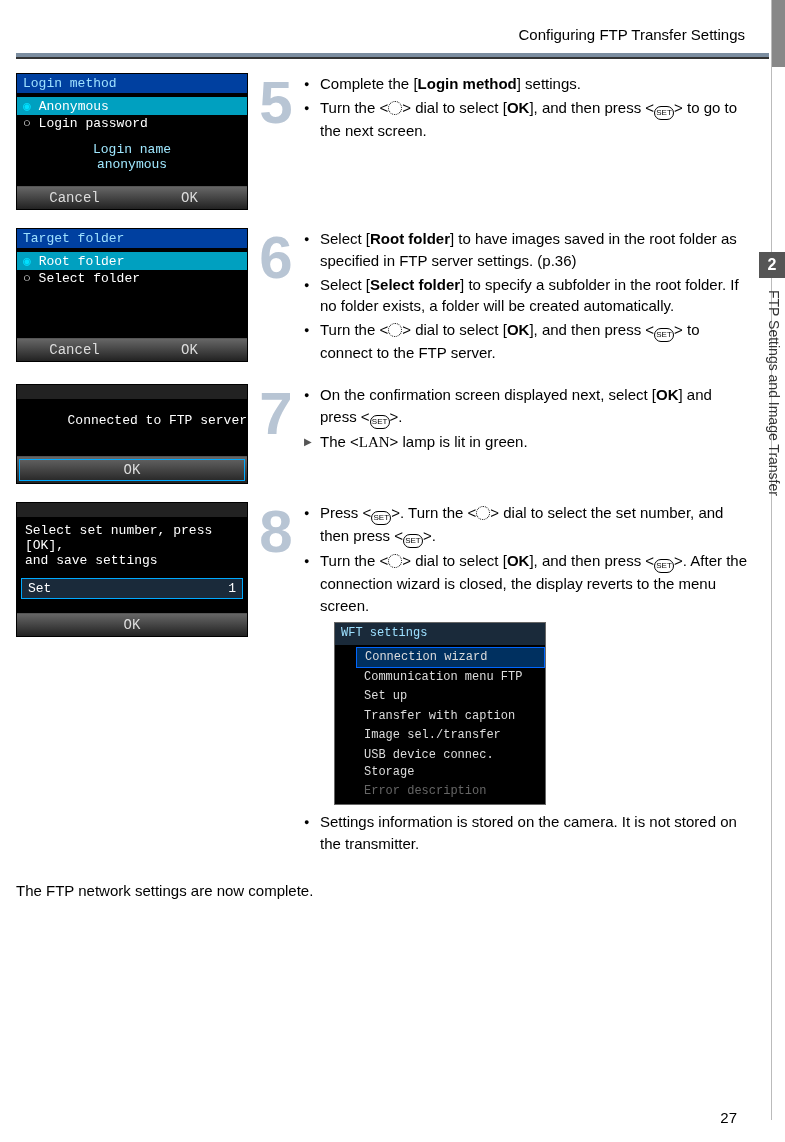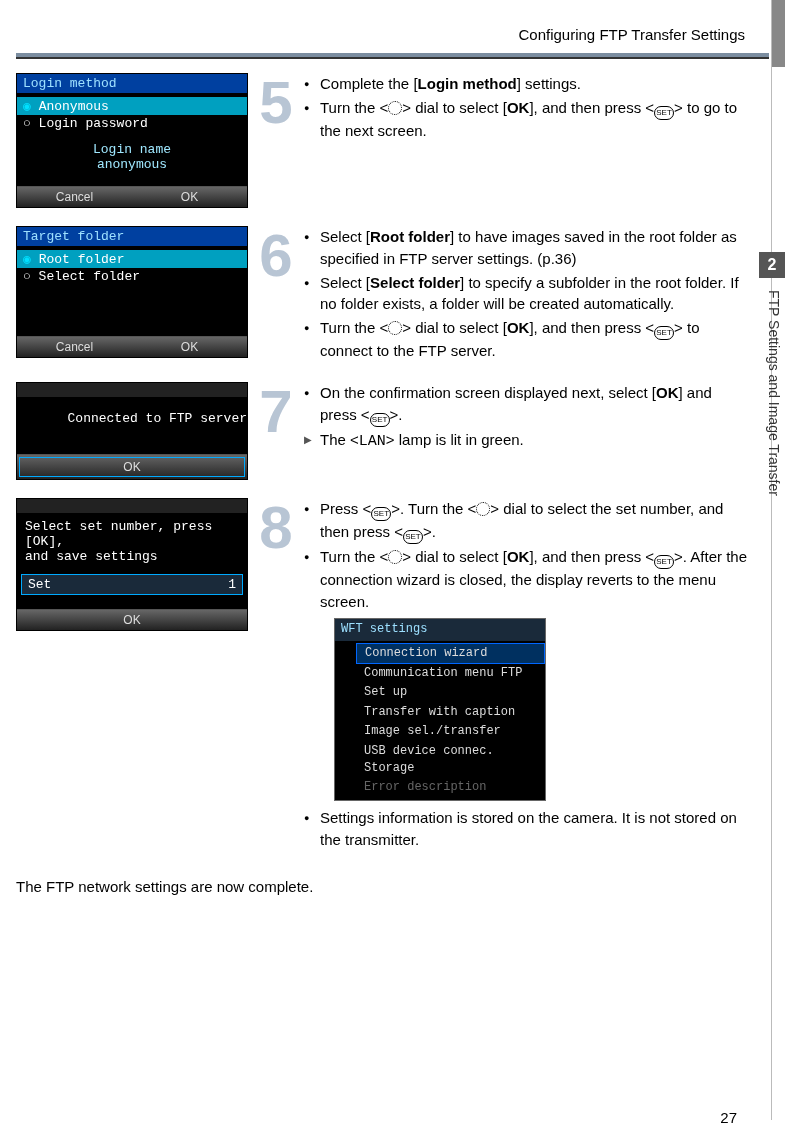--- a/index.html
+++ b/index.html
@@ -89,21 +89,21 @@
   .radio-line { padding: 1px 6px; color: #fff; }
   .radio-sel { background: #00a0c0; color: #fff; }
   .radio-line::before { content: "○ "; color:#fff; }
   .radio-sel::before { content: "◉ "; color:#00e0ff; }
   .ss-center { text-align: center; color: #a0e8ff; padding: 10px 0; }
   .ss-center2 { text-align: right; color: #fff; padding: 14px 0; }
   .ss-btnbar {
     display:flex; background:linear-gradient(#666,#222);
     border-top:1px solid #555;
   }
-  .ss-btn { flex:1; text-align:center; padding:3px 0; color:#ddd; font-family:Liberation Sans, sans-serif; font-size:12px; }
+  .ss-btn { flex:1; text-align:center; padding:3px 0; color:#ddd; font-family:Liberation Mono, monospace; font-size:14px; }
   .ss-ok { border:1px solid #0af; margin:2px; padding:2px 0; }
   .menu-list { padding: 2px 0; }
   .menu-line { padding: 1px 8px; color:#ddd;margin-left:21px; }
   .menu-hl { background:#003060; border:1px solid #06f; }
   .menu-dim { color:#666; }
   .ss-set {
     display:flex; justify-content:space-between; background:#1a2a3a;
     border:1px solid #0af; padding:2px 6px; margin:4px;
   }
   .step-num {
@@ -128,21 +128,21 @@
   .step-text li.tri::before { content: "▶"; position: absolute; left: 0; font-size: 10px; top: 4px; color:#555; }
   .dial-icon {
     display:inline-block; width:14px; height:14px; border:1px dotted #000;
     border-radius:50%; vertical-align:-2px;
   }
   .set-icon {
     display:inline-block; width:20px; height:14px; border:1px solid #000;
     border-radius:7px; font-size:8px; line-height:12px; text-align:center;
     vertical-align:-2px; font-family:Arial;
   }
-  .mono { font-family:Liberation Mono, monospace; }
+  .mono { font-family:Liberation Serif, serif; }
   .inset-shot {
     width: 212px; margin: 6px 0 6px 30px; background:#000; color:#fff;
     font-family:"Courier New",monospace; font-size:12px; border:1px solid #666;
   }
   .footer-text { padding: 8px 30px 0 16px; font-size: 15px; }
   .page-num { position:absolute; bottom:16px; right:48px; font-size:15px; }
 </style>
 </head>
 <body>
 

